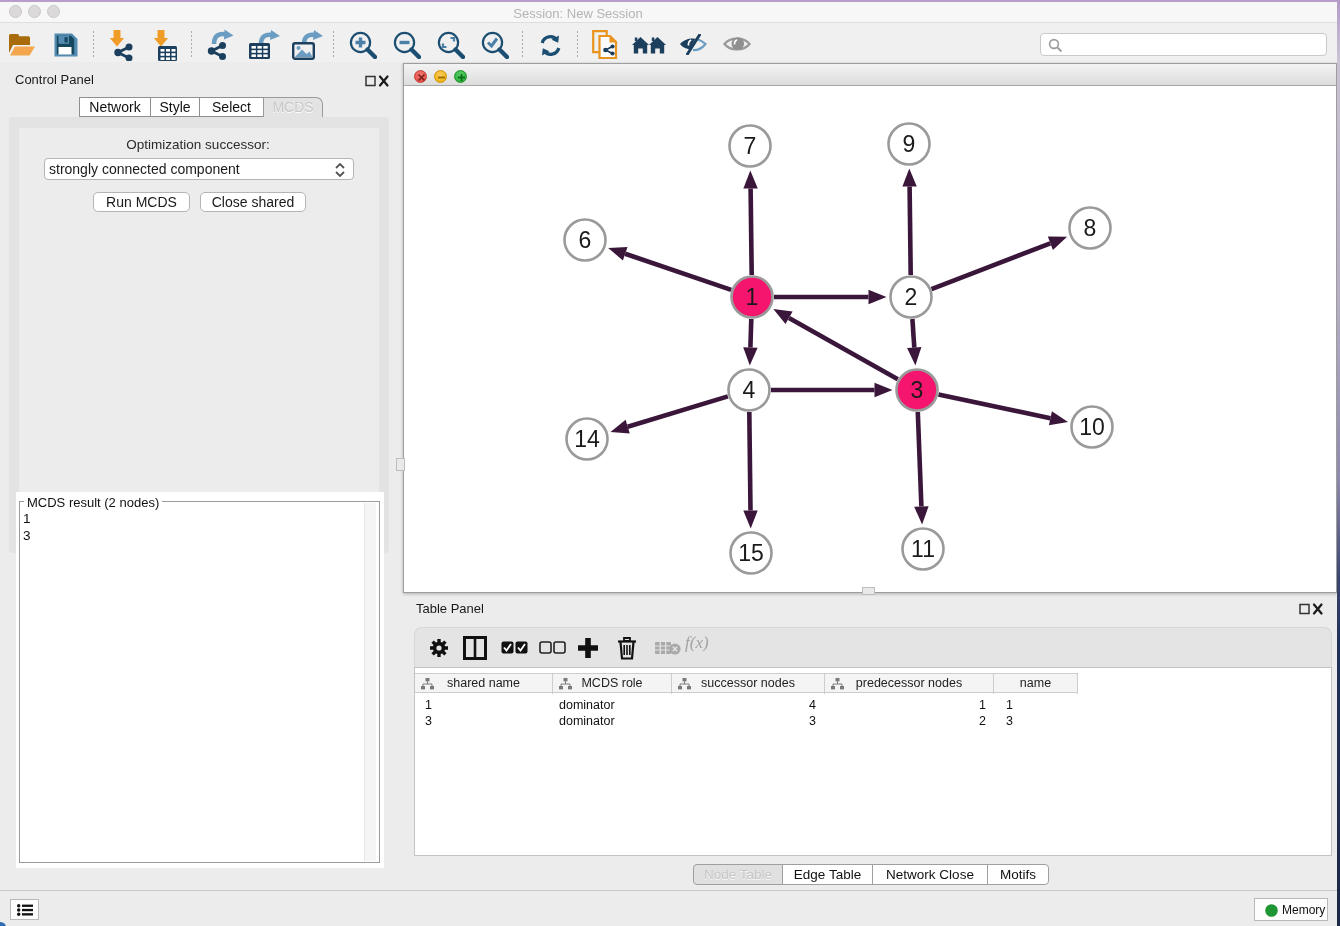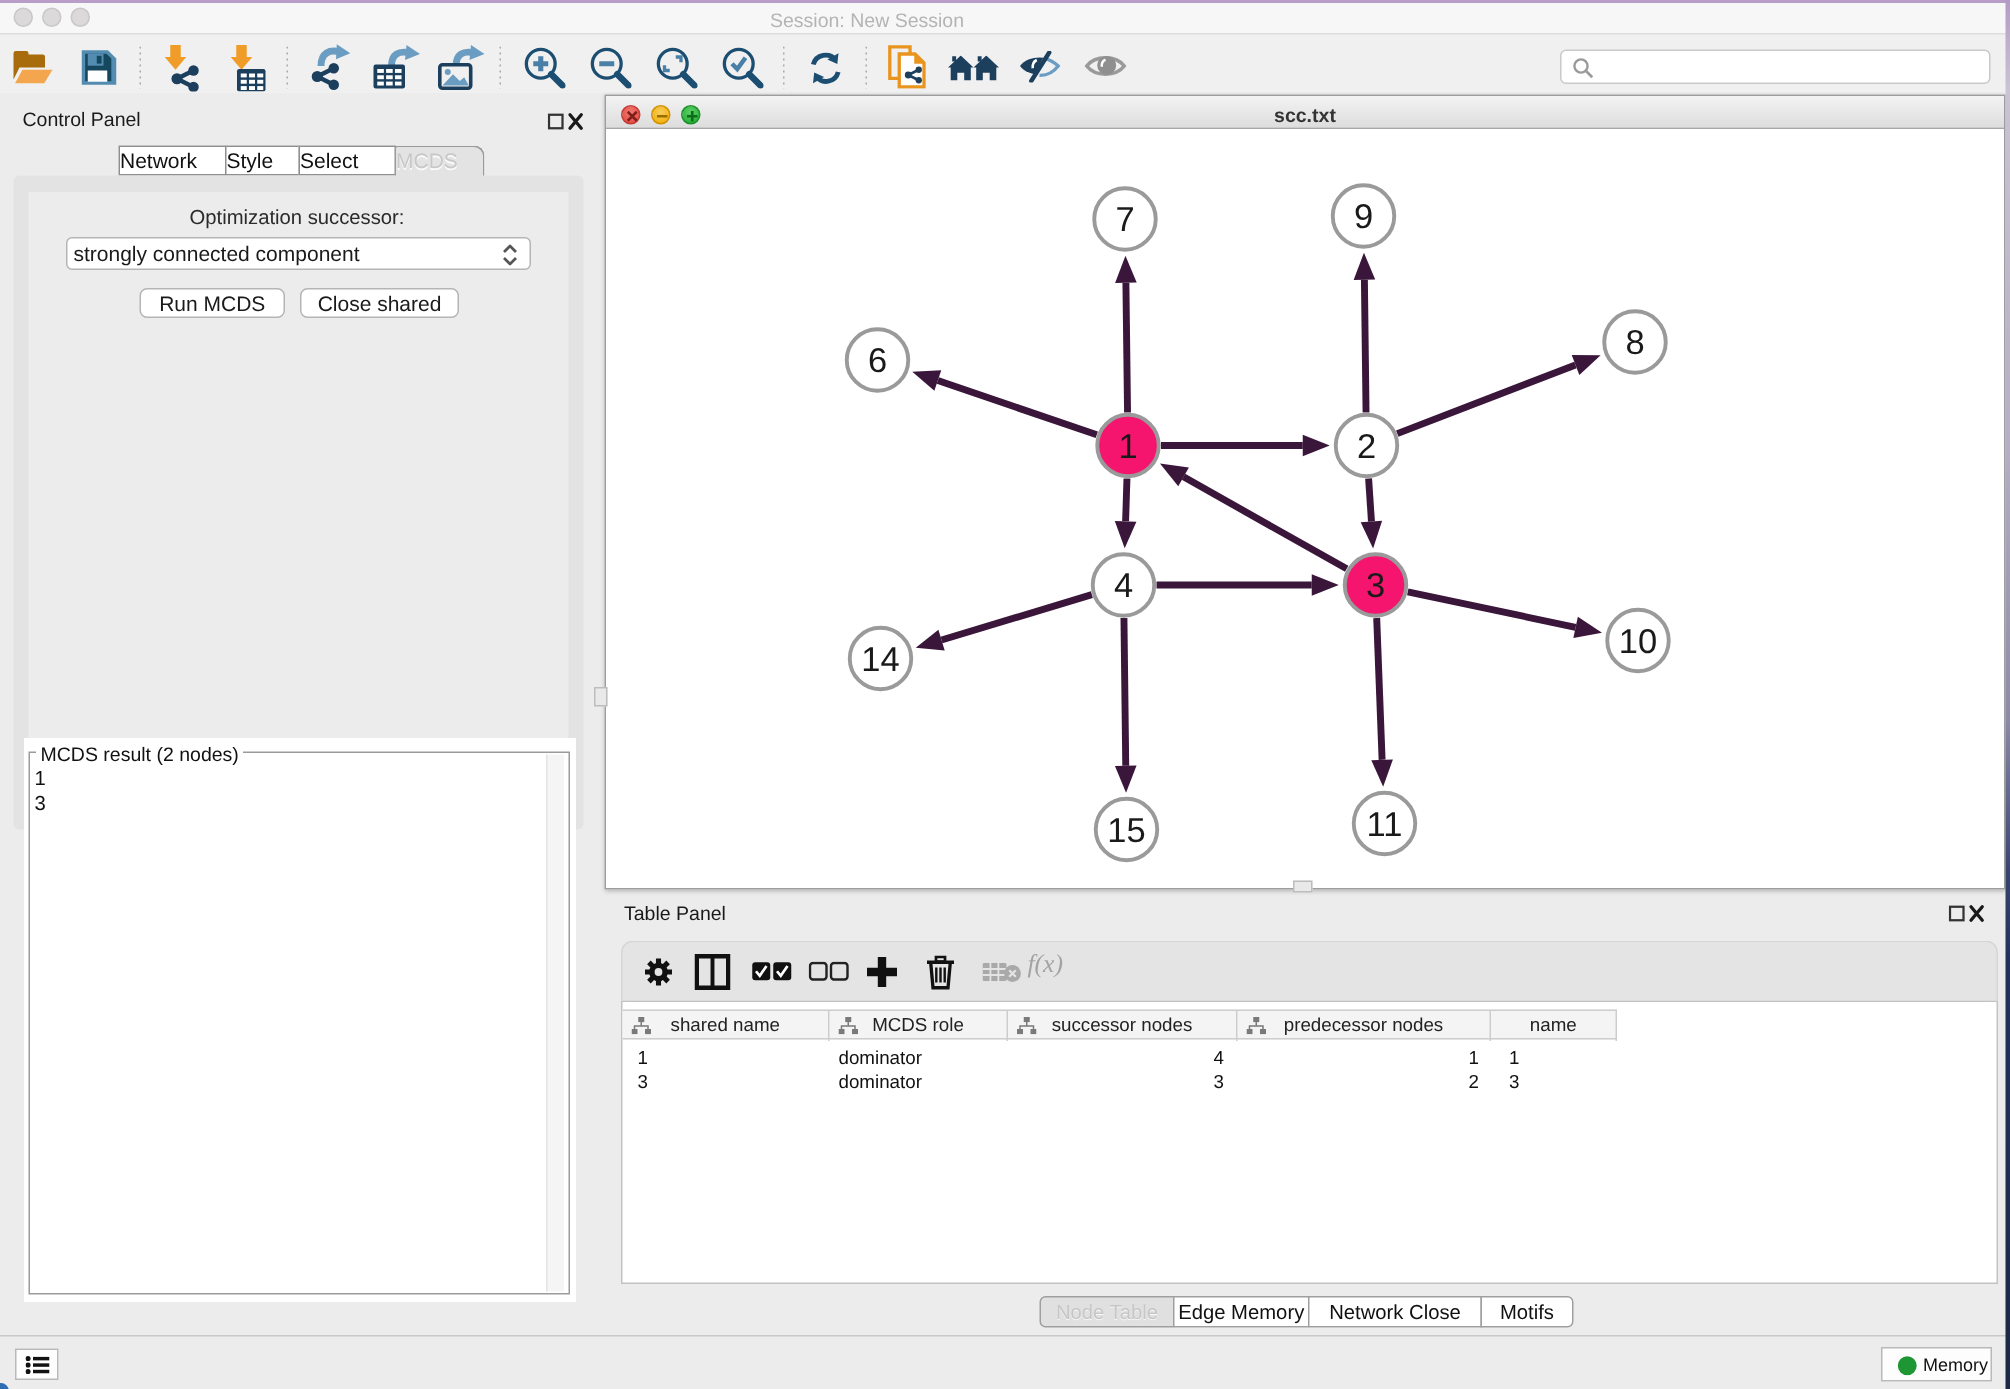--- a/index.html
+++ b/index.html
@@ -15,21 +15,21 @@
 #toolbar { left:0; top:22px; width:1340px; height:40px; background:#f0f0f0; border-top:1px solid #dedede; }
 .tsep { position:absolute; top:8px; height:28px; width:1px;
   background-image:linear-gradient(#a9a9a9 40%, rgba(0,0,0,0) 0%);
   background-size:1px 4px; background-repeat:repeat-y; }
 #searchbox { position:absolute; left:1040px; top:10px; width:287px; height:23px; background:#fff; border:1px solid #c9c9c9; border-radius:4px; }
 
 
 #ctrl { left:0; top:62px; width:396px; height:828px; background:#ececec; }
 #ctrl-title { left:15px; top:10px; font-size:13px; color:#1a1a1a; }
 .tab { position:absolute; top:0; height:20px; border:1px solid #8f8f8f; background:#fff;
-  font-size:14px; color:#111; text-align:left; line-height:19px; }
+  font-size:14px; color:#111; text-align:center; line-height:19px; }
 .tab.sel { background:#e3e3e3; color:#c8c8c8; text-shadow:0 1px 0 #fbfbfb; border-color:#9a9a9a; border-bottom:none; height:21px;
   border-top-right-radius:7px; border-top-left-radius:2px; }
 #ctrl-outer { left:9px; top:55px; width:380px; height:436px; background:#e3e3e3; border-radius:4px; }
 #ctrl-inner { left:10px; top:11px; width:360px; height:414px; background:#ececec; }
 #opt-label { left:0; top:75px; width:396px; text-align:center; font-size:13.5px; color:#2b2b2b; }
 #combo { left:44px; top:96px; width:310px; height:22px; background:#fff; border:1px solid #b5b5b5; border-radius:4px;
   font-size:14px; color:#1a1a1a; line-height:20px; padding-left:4px; }
 .btn { position:absolute; height:20px; background:#fff; border:1px solid #b5b5b5; border-radius:5px;
   font-size:14px; color:#1a1a1a; text-align:center; line-height:18px; }
 #mcds-box { left:16px; top:430px; width:368px; height:376px; background:#fff;padding-left:36px; }
@@ -244,21 +244,20 @@
     <div class="tl" style="left:50px;background:radial-gradient(circle at 50% 35%,#5ecf68,#1faa2e);border:1px solid #1a9128"></div>
     <svg class="abs" style="left:12.5px;top:8.5px" width="9" height="9" viewBox="0 0 9 9">
         <path d="M1.5 1.5 L7.5 7.5 M7.5 1.5 L1.5 7.5" stroke="#7e1f1a" stroke-width="1.7"></path>
       </svg>
     <svg class="abs" style="left:32.5px;top:8.5px" width="9" height="9" viewBox="0 0 9 9">
         <path d="M1 4.5 L8 4.5" stroke="#9a6d00" stroke-width="1.8"></path>
       </svg>
     <svg class="abs" style="left:52.5px;top:8.5px" width="9" height="9" viewBox="0 0 9 9">
         <path d="M4.5 1 L4.5 8 M1 4.5 L8 4.5" stroke="#0d6e1a" stroke-width="1.8"></path>
       </svg>
-    <div class="abs" id="nettitle">scc.txt</div>
   </div>
   <div class="abs" style="left:0;top:22px">
   <svg width="934" height="507" viewBox="403 86 934 507" font-family="Liberation Sans, sans-serif">
         <line x1="750.7" y1="275.0" x2="749.6" y2="188.5" stroke="#3a173a" stroke-width="4.6"></line>
         <polygon points="749.3,170.5 756.8,188.4 742.4,188.6" fill="#3a173a"></polygon>
         <line x1="730.2" y1="289.9" x2="624.2" y2="253.7" stroke="#3a173a" stroke-width="4.6"></line>
         <polygon points="607.2,247.9 626.5,246.9 621.9,260.5" fill="#3a173a"></polygon>
         <line x1="773.0" y1="297.0" x2="867.5" y2="297.0" stroke="#3a173a" stroke-width="4.6"></line>
         <polygon points="885.5,297.0 867.5,304.2 867.5,289.8" fill="#3a173a"></polygon>
         <line x1="750.3" y1="319.0" x2="749.4" y2="347.5" stroke="#3a173a" stroke-width="4.6"></line>
@@ -403,21 +402,21 @@
 <div class="cell" style="left:555px;top:30px;width:16px;text-align:right">1</div>
 <div class="cell" style="left:591px;top:30px">1</div>
 <div class="cell" style="left:10px;top:46px">3</div>
 <div class="cell" style="left:144px;top:46px">dominator</div>
 <div class="cell" style="left:385px;top:46px;width:16px;text-align:right">3</div>
 <div class="cell" style="left:555px;top:46px;width:16px;text-align:right">2</div>
 <div class="cell" style="left:591px;top:46px">3</div>
 
   </div>
   <div class="btab sel" style="left:287px;top:266px;width:90px;border-radius:4px 0 0 4px">Node Table</div>
-  <div class="btab" style="left:376px;top:266px;width:91px">Edge Memory</div>
+  <div class="btab" style="left:376px;top:266px;width:91px">Edge Table</div>
   <div class="btab" style="left:466px;top:266px;width:116px">Network Close</div>
   <div class="btab" style="left:581px;top:266px;width:62px;border-radius:0 4px 4px 0">Motifs</div>
 </div>
 
 <div class="abs" id="statusbar">
   <div class="abs" id="listbtn">
     <svg class="abs" style="left:6px;top:4px" width="16" height="12" viewBox="0 0 16 12">
       <circle cx="1.7" cy="1.7" r="1.7" fill="#111"></circle>
         <circle cx="1.7" cy="6" r="1.7" fill="#111"></circle>
         <circle cx="1.7" cy="10.3" r="1.7" fill="#111"></circle>

